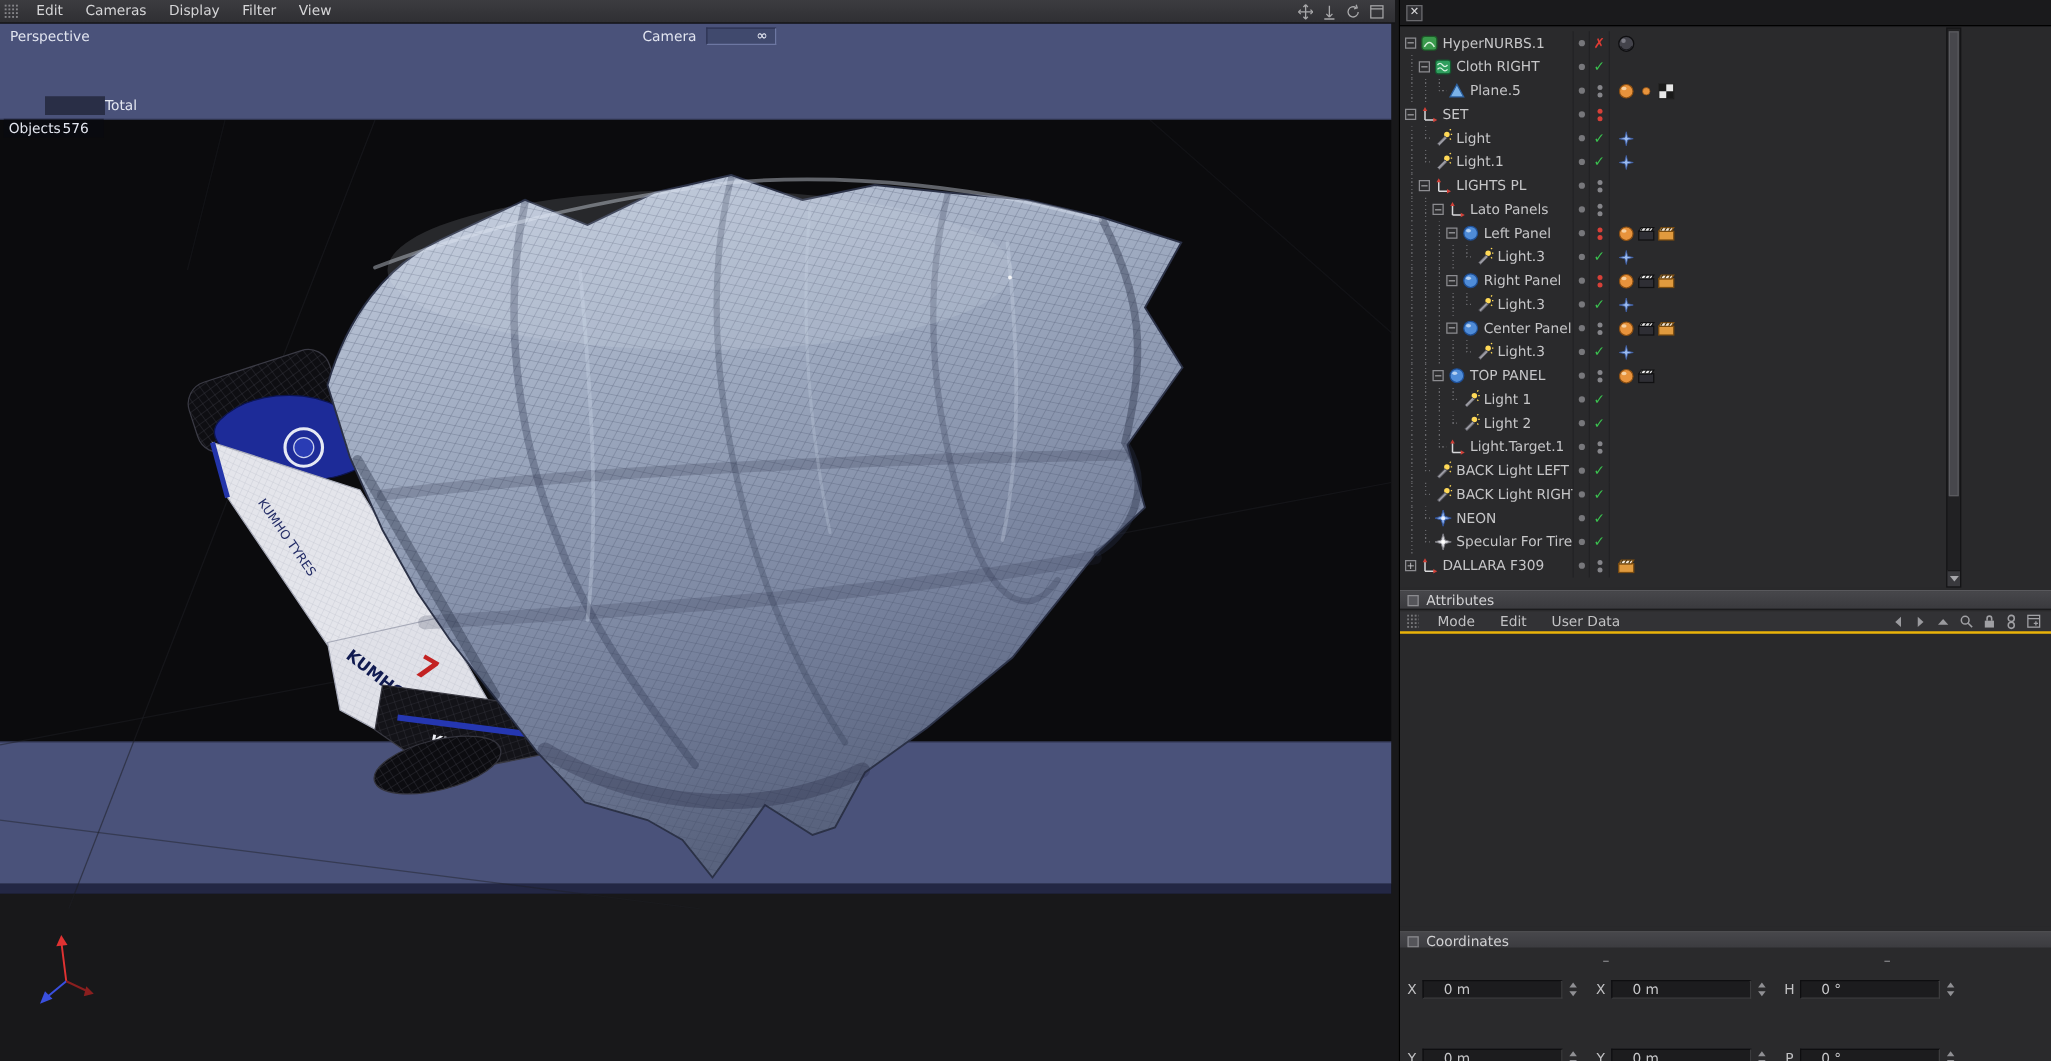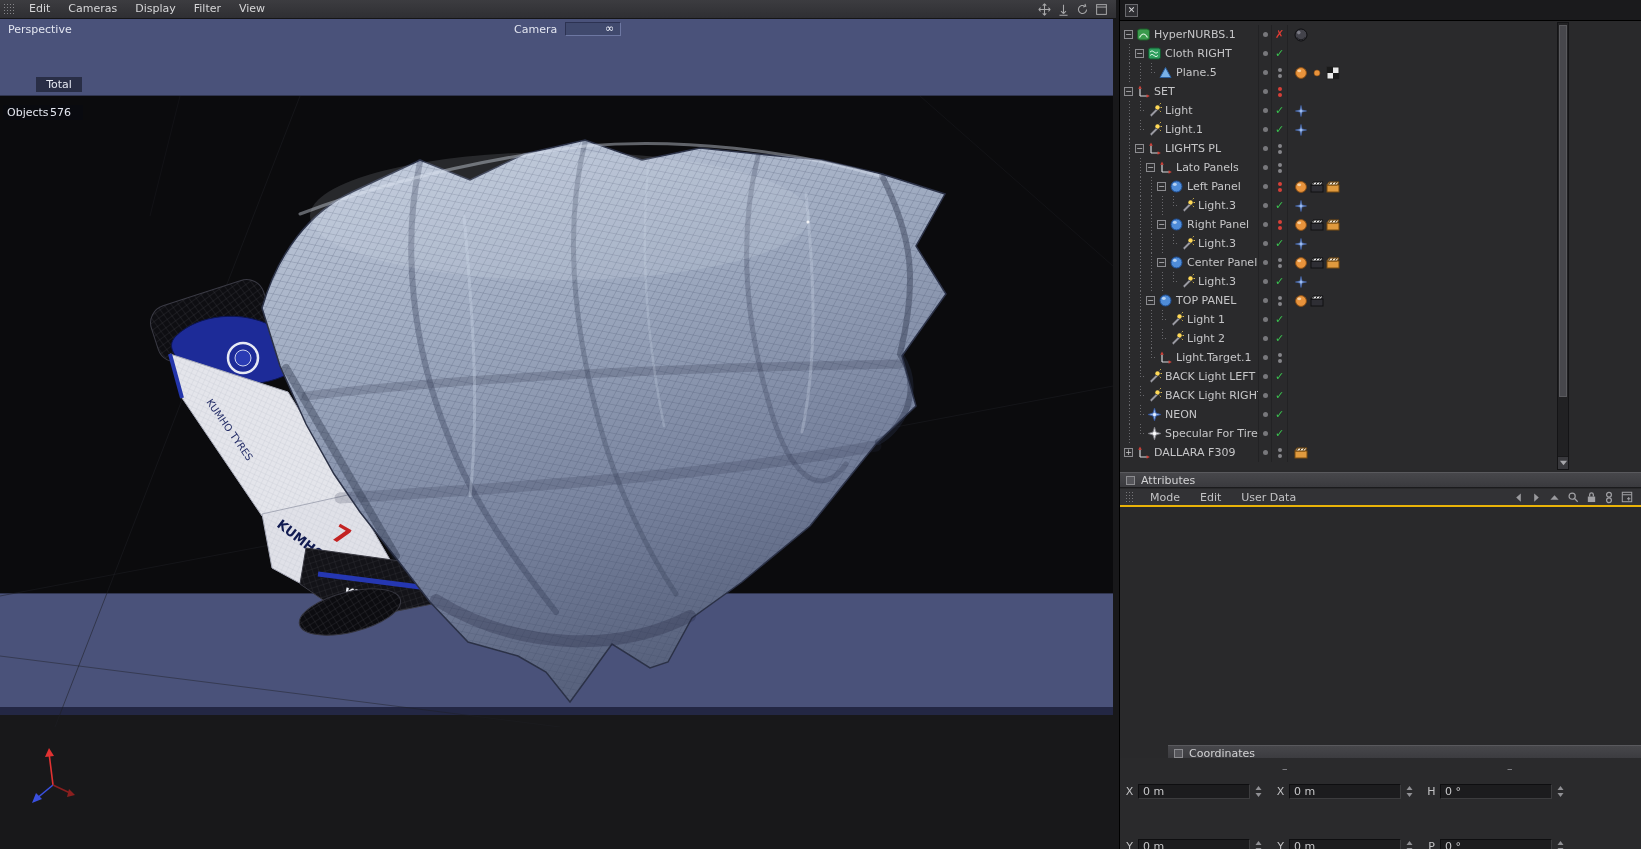--- a/index.html
+++ b/index.html
@@ -39,22 +39,22 @@
   .vp-bottom-edge { position:absolute; bottom:0; left:0; right:0; height:8px; background:#232744; }
   .vp-label { position:absolute; top:4px; left:8px; color:#e2e5f0; }
   .camera-ctl { position:absolute; top:3px; left:514px; display:flex; align-items:center; color:#e2e5f0; }
   .camera-box {
     width:56px; height:14px; margin-left:8px; background:#40496d;
     border-top:1px solid #2c3252; border-left:1px solid #2c3252;
     border-bottom:1px solid #6d77a2; border-right:1px solid #6d77a2;
     color:#eef1fa; text-align:right; padding-right:6px; line-height:12px; font-size:11px;
   }
   .hud-box { position:absolute; background:rgba(8,10,18,0.5); color:#e4e7f0; height:15px; line-height:15px; }
-  .hud-total { left:36px; top:58px; width:46px; text-align:center; }
-  .hud-objects { left:3px; top:86px; width:80px; display:flex;justify-content:space-between; }
+  .hud-total { left:36px; top:58px; width:46px; text-align:left;padding-left:48px; }
+  .hud-objects { left:3px; top:76px; width:80px; display:flex;justify-content:space-between; }
   .hud-objects .lbl { padding-left:4px; }
   .hud-objects .val { margin-left:auto; padding-right:12px; }
 
   .scene { position:absolute; top:77px; left:0; width:1113px; height:631px; display:block; }
   .axis-gizmo { position:absolute; left:26px; top:726px; }
 
   
   .right-panel {
     position:absolute; left:1119px; top:0; width:522px; height:849px;
     background:#29292b; border-left:1px solid #000;
@@ -102,21 +102,21 @@
   .sb-down { position:absolute; left:0; right:0; bottom:0; height:13px; background:#39393d; border-top:1px solid #19191b; display:flex; align-items:center; justify-content:center; }
 
   .sec-header {
     position:absolute; left:0; right:0; height:16px;
     background:linear-gradient(#47474b,#3a3a3e);
     border-top:1px solid #59595d; border-bottom:1px solid #1b1b1d;
     display:flex; align-items:center; color:#d2d2d4;
   }
   .sec-icon { width:9px; height:9px; border:1px solid #8c8c90; background:#55555a; margin:0 6px 0 6px; flex:none; }
   .attr-header { top:472px; }
-  .coord-header { top:745px;margin-left:48px; }
+  .coord-header { top:745px; }
 
   .attr-toolbar {
     position:absolute; top:489px; left:0; right:0; height:18px; background:#323235;
     border-bottom:2px solid #eab308; display:flex; align-items:center; color:#c2c2c4;
   }
   .dots-handle {
     width:10px; height:12px; margin:0 5px; flex:none;
     background-image:radial-gradient(#77777a 0.8px, transparent 0.9px);
     background-size:3px 3px;
   }
@@ -131,21 +131,21 @@
   .coord-dash.d1 { left:385px; }
   .coord-row { position:absolute; left:5px; right:0; height:16px; display:flex; gap:13px; align-items:center; }
   .coord-row.r0 { top:25px; }
   .coord-row.r1 { top:80px; }
   .coord-cell { display:flex; align-items:center; gap:4px; }
   .coord-label { width:9px; text-align:center; color:#c2c2c4; }
   .coord-input {
     width:112px; height:15px; background:#1c1c1e; color:#c8c8ca;
     border-top:1px solid #0e0e10; border-left:1px solid #0e0e10;
     border-bottom:1px solid #3c3c3e; border-right:1px solid #3c3c3e;
-    padding:0 4px; line-height:13px;
+    padding:0 16px; line-height:13px;
   }
   .coord-stepper { display:inline-flex; }
   .icon { display:inline-flex; align-items:center; justify-content:center; }
 </style>
 </head>
 <body>
 
 <div class="app">
 
   <div class="viewport-window">

